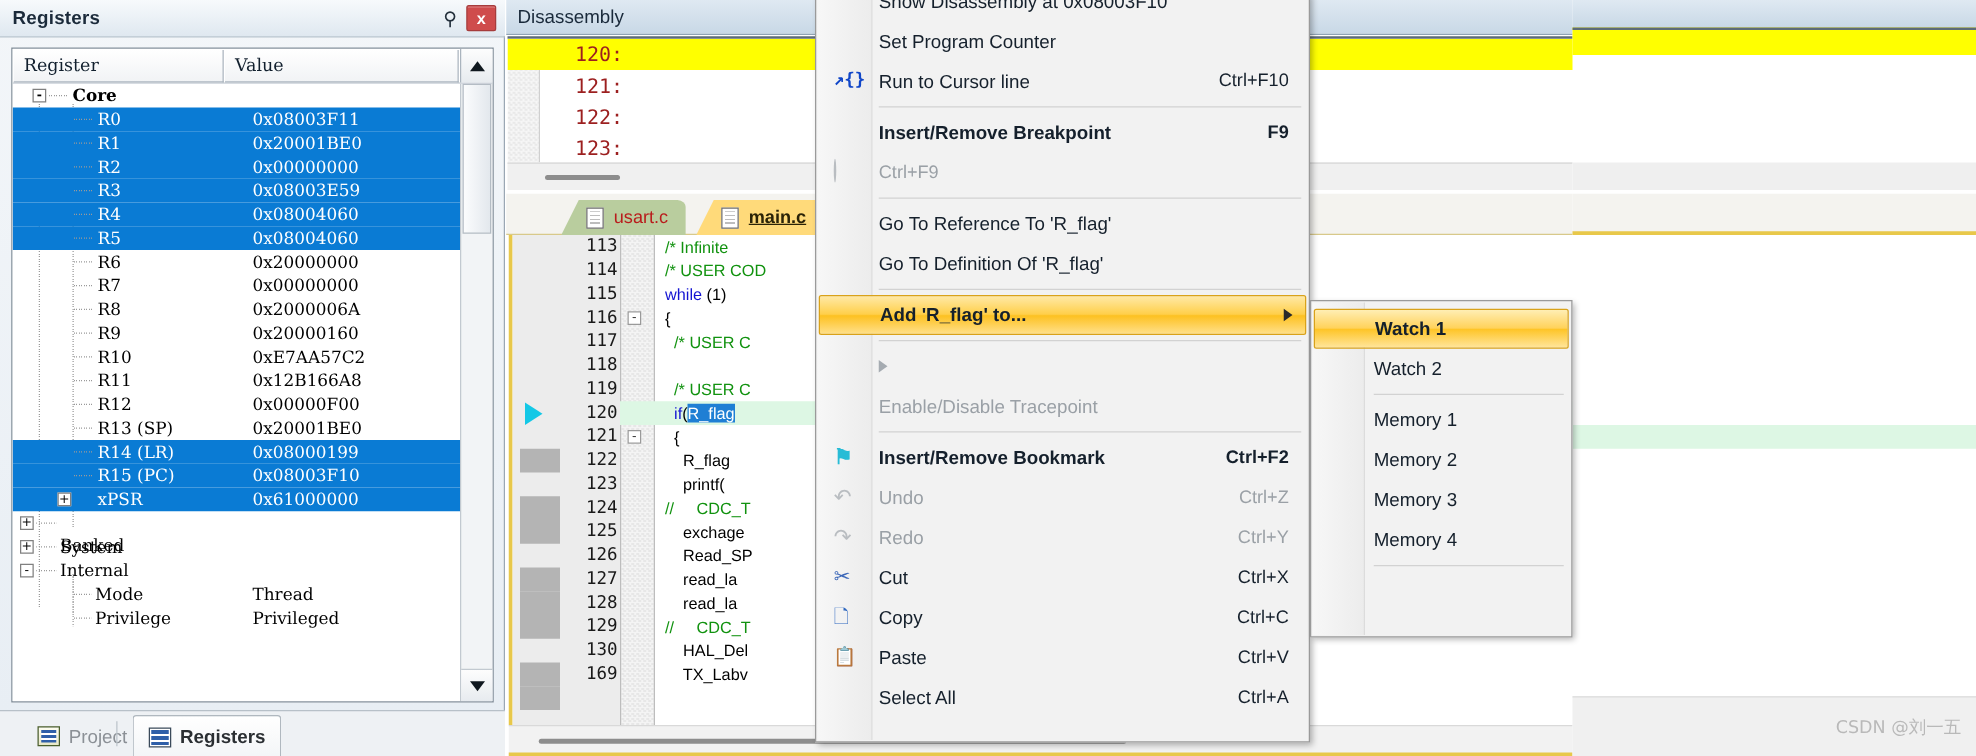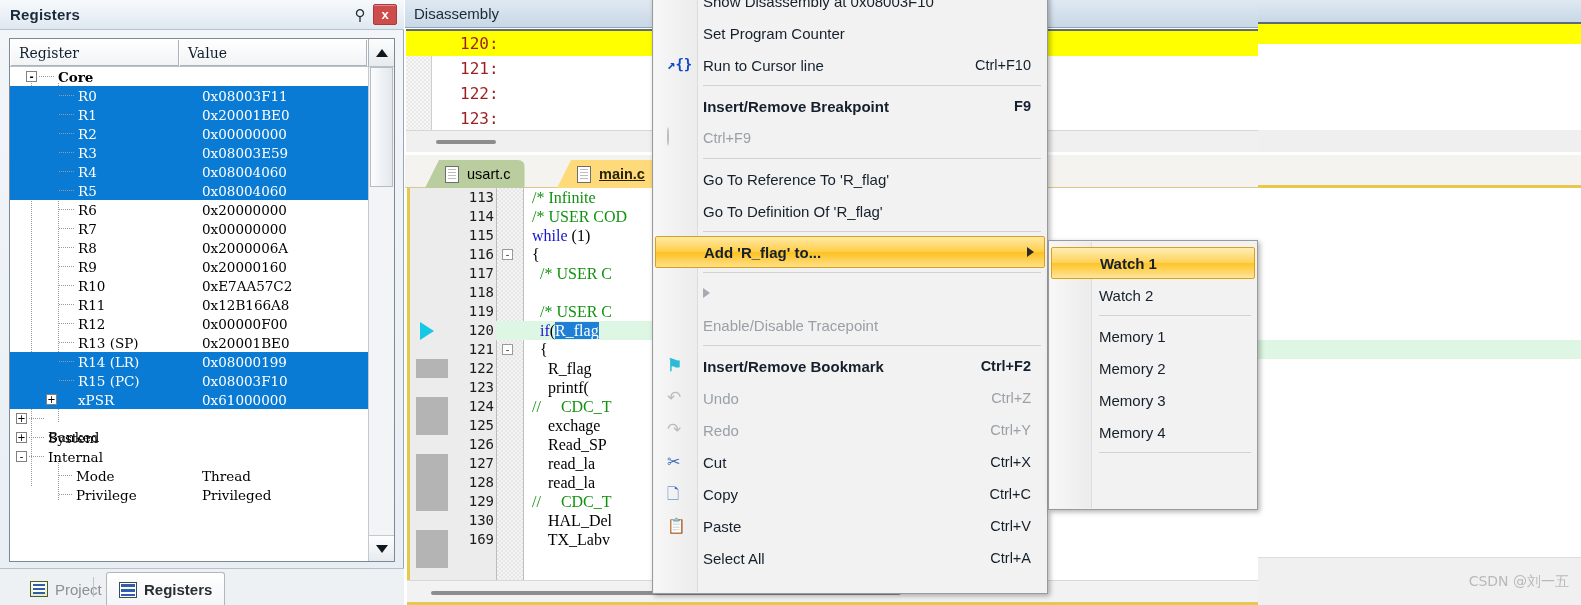--- a/index.html
+++ b/index.html
@@ -191,21 +191,21 @@
   .tabstrip {
     position:absolute; left:0; top:0; width:100%; height:33px;
     background:#f4f3ef; border-bottom:1px solid #d8c98a;
   }
   .ftab {
     position:absolute; top:5px; height:28px; display:flex; align-items:center;
     padding:0 14px 0 6px; font-size:14.5px; cursor:pointer;
     border-radius:2px 7px 0 0;
   }
   .ftab.t-usart {
-    left:20px; background:#b9cd9e; color:#000000;
+    left:44px; background:#b9cd9e; color:#b91c1c;
     clip-path: polygon(14px 0,100% 0,100% 100%,0 100%);
     padding-left:20px;
   }
   .ftab.t-main {
     left:152px; background:#ffda7a; color:#2b2307; font-weight:600;
     clip-path: polygon(14px 0,100% 0,100% 100%,0 100%);
     padding-left:20px;
   }
   .ftab.t-main .fname { text-decoration: underline; }
   .fileicon {
@@ -241,21 +241,21 @@
   }
   .ed-lines { position:absolute; left:114px; top:0; right:0; bottom:0; }
   .ed-row { position:relative; height:19px; }
   .ed-row .lnum {
     position:absolute; left:-76px; width:46px; text-align:right;
     font-family:"DejaVu Sans Mono", monospace; font-size:14px; color:#1a1a1a;
     line-height:19px;
   }
   .ed-row .code {
     position:absolute; left:8px; white-space:pre;
-    font-family:Liberation Serif, serif; font-size:16px;
+    font-family:Liberation Sans, sans-serif; font-size:13px;
     line-height:19px; color:#000;
   }
   .ed-row.cur .hlband {
     position:absolute; left:-28px; right:-1200px; top:0; height:19px;
     background:#ddf7e4;
   }
   .fold-box {
     position:absolute; left:-22px; top:4px; width:11px; height:11px;
     border:1px solid #9a9a9a; background:#fff; font-size:10px;
     line-height:9px; text-align:center; color:#333;

